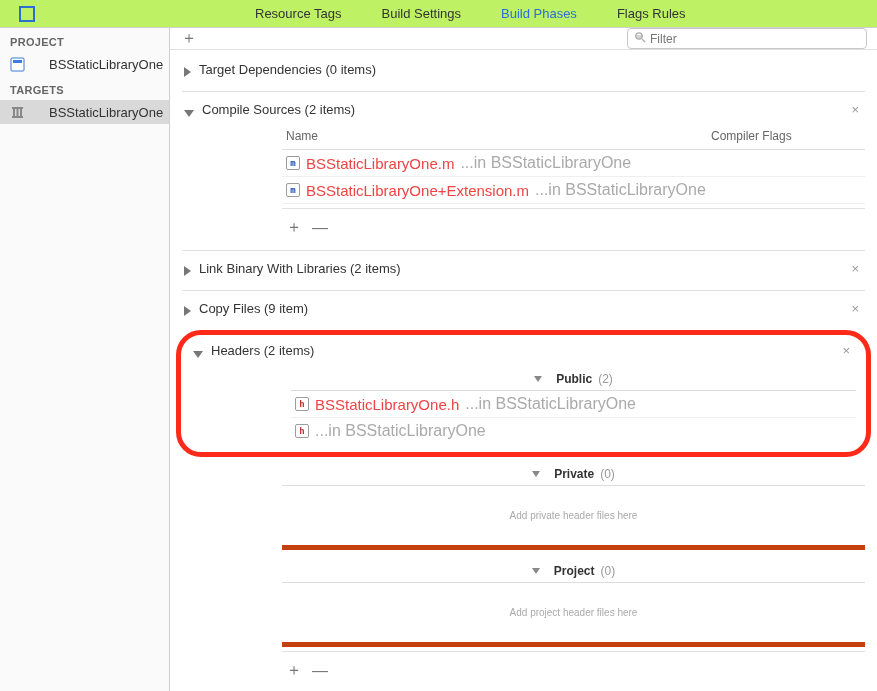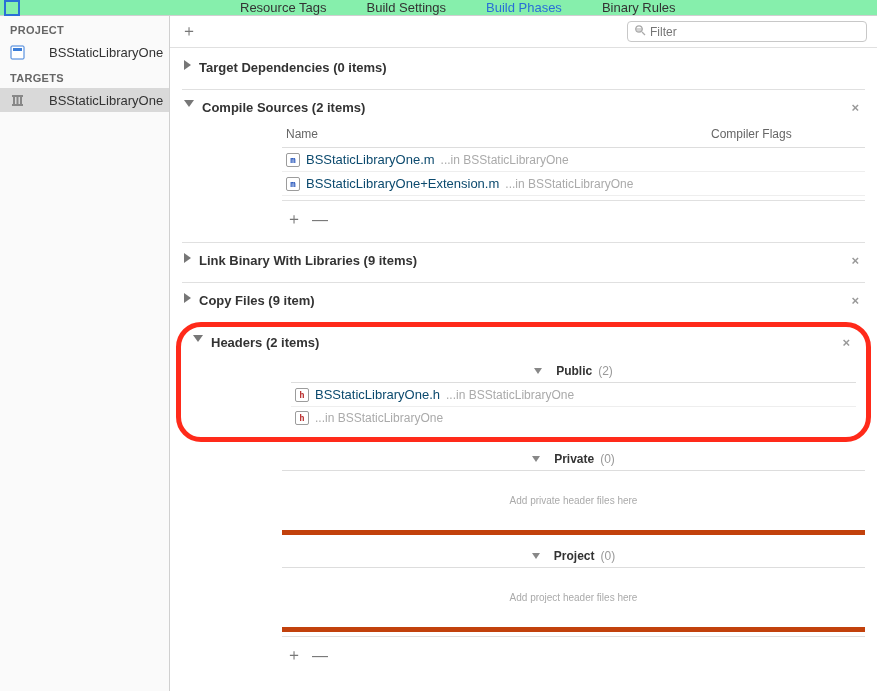--- a/index.html
+++ b/index.html
@@ -1,21 +1,21 @@
 <!DOCTYPE html>
 <html><head>
 <meta charset="utf-8">
 <style>
 * { box-sizing: border-box; margin: 0; padding: 0; }
 body { font-family: -apple-system, "Helvetica Neue", Arial, sans-serif; font-size: 13px; color: #333; background: #fff; width: 877px; height: 691px; overflow: hidden; }
 
 .container { display: flex; flex-direction: column; height: 100%; }
 
 
-.top-tabs { height: 16px; display: flex; align-items: center; border-bottom: 1px solid #d0d0d0; background: #86efac; padding-left: 4px; }
+.top-tabs { height: 28px; display: flex; align-items: center; border-bottom: 1px solid #d0d0d0; background: #bef264; padding-left: 19px; }
 .top-tabs .app-icon-box { width: 16px; height: 16px; border: 2px solid #2a6fd6; margin-right: 200px; }
 .tab-item { padding: 0 20px; font-size: 13px; color: #333; cursor: default; }
 .tab-item.active { color: #2a6fd6; }
 
 
 .main { display: flex; flex: 1; overflow: hidden; }
 .sidebar { width: 170px; border-right: 1px solid #d0d0d0; background: #fafafa; display: flex; flex-direction: column; }
 .sidebar-header { font-size: 11px; color: #666; font-weight: 600; padding: 8px 10px 4px; letter-spacing: 0.3px; }
 .sidebar-item { display: flex; align-items: center; padding: 4px 10px; gap: 24px; }
 .sidebar-item.selected { background: #d9d9d9; }
@@ -25,57 +25,57 @@
 
 .content { flex: 1; display: flex; flex-direction: column; overflow: auto; }
 .toolbar { height: 32px; display: flex; align-items: center; padding: 0 10px; border-bottom: 1px solid #e0e0e0; gap: 8px; }
 .plus-btn { width: 18px; height: 18px; font-size: 16px; color: #777; display:flex; align-items:center; justify-content:center; }
 .toolbar-spacer { flex: 1; }
 .filter-box { display: flex; border: 1px solid #c8c8c8; border-radius: 4px; padding: 2px 6px; width: 240px; color: #aaa; font-size: 12px; gap: 4px; background:#fff; }
 .filter-box input { border: none; outline: none; flex: 1; font-size: 12px; color: #333; background: transparent; }
 
 .phases { padding: 6px 12px 20px; }
 .phase { margin-bottom: 8px; }
-.phase-header { display: flex; align-items: flex-start; font-weight: 700; font-size: 13px; padding: 6px 2px; }
+.phase-header { display: flex; align-items: flex-end; font-weight: 400; font-size: 13px; padding: 6px 2px; }
 .triangle { width: 0; height: 0; margin-right: 8px; }
 .triangle.right { border-top: 5px solid transparent; border-bottom: 5px solid transparent; border-left: 7px solid #777; }
 .triangle.down { border-left: 5px solid transparent; border-right: 5px solid transparent; border-top: 7px solid #777; }
 .triangle.down.sm { border-left: 4px solid transparent; border-right: 4px solid transparent; border-top: 6px solid #888; }
 .phase-header .spacer { flex: 1; }
 .close-x { color: #999; font-size: 13px; padding: 0 4px; }
 .phase-body { margin-left: 100px; }
 .col-headers { display: flex; font-size: 12px; color: #666; border-bottom: 1px solid #ddd; padding: 6px 4px; }
 .col-headers .col-name { flex: 1; }
 .col-headers .col-flags { width: 150px; }
 .file-row { display: flex; align-items: center; padding: 4px 4px; border-bottom: 1px solid #eee; gap: 6px; }
 .file-icon { width: 14px; height: 14px; border: 1px solid #888; border-radius: 2px; display:flex; align-items:center; justify-content:center; font-size: 9px; font-weight:bold; font-family: monospace; }
 .file-icon.m { color: #1b4db8; border-color:#9c9c9c; }
 .file-icon.h { color: #b33; border-color:#9c9c9c; }
-.file-name { font-size: 13px; color: #0c4a6e; }
-.file-loc { font-size: 12px; color: #aaa; }
+.file-name { font-size: 15px; color: #ef4444; }
+.file-loc { font-size: 16px; color: #aaa; }
 .addrm-row { display:flex; gap:10px; padding: 8px 4px 4px; color:#777; font-size:16px; align-items:center; border-top: 1px solid #e0e0e0; margin-top:4px;}
 .subsection { margin-top: 10px; }
 .subsection-header { display:flex; align-items:center; font-weight:600; font-size:12px; color:#333; padding:4px 0; border-bottom:1px solid #ddd; gap:6px;justify-content:center;}
 .subsection-header .count { color:#999; font-weight:400; }
 .placeholder { color:#aaa; text-align:center; padding: 24px 0; font-size:10px; border-bottom:5px solid #c2410c; }
 
 .highlight-box { border: 5px solid #ff2a1a; border-radius: 25px; padding: 6px 10px 8px; margin: 4px -6px 10px; }
 
 hr.sep { border:none; border-top:1px solid #e0e0e0; margin: 4px 0; }
 </style>
 </head>
 <body>
 
 <div class="container">
   <div class="top-tabs">
     <div class="app-icon-box"></div>
     <div class="tab-item">Resource Tags</div>
     <div class="tab-item">Build Settings</div>
     <div class="tab-item active">Build Phases</div>
-    <div class="tab-item">Binary Rules</div>
+    <div class="tab-item">Flags Rules</div>
   </div>
 
   <div class="main">
 
     <div class="sidebar">
       <div class="sidebar-header">PROJECT</div>
       <div class="sidebar-item">
         <span class="icon">
           <svg width="15" height="15" viewBox="0 0 15 15">
               <rect x="1" y="1" width="13" height="13" rx="1" fill="#fff" stroke="#3b7dd8"></rect>
@@ -152,21 +152,21 @@
               <span>＋</span>
               <span>—</span>
             </div>
           </div>
         </div>
         <hr class="sep">
 
         <div class="phase">
           <div class="phase-header">
             <span class="triangle right"></span>
-            <span>Link Binary With Libraries (9 items)</span>
+            <span>Link Binary With Libraries (2 items)</span>
             <span class="spacer"></span>
             <span class="close-x">×</span>
           </div>
         </div>
         <hr class="sep">
 
         <div class="phase">
           <div class="phase-header">
             <span class="triangle right"></span>
             <span>Copy Files (9 item)</span>

